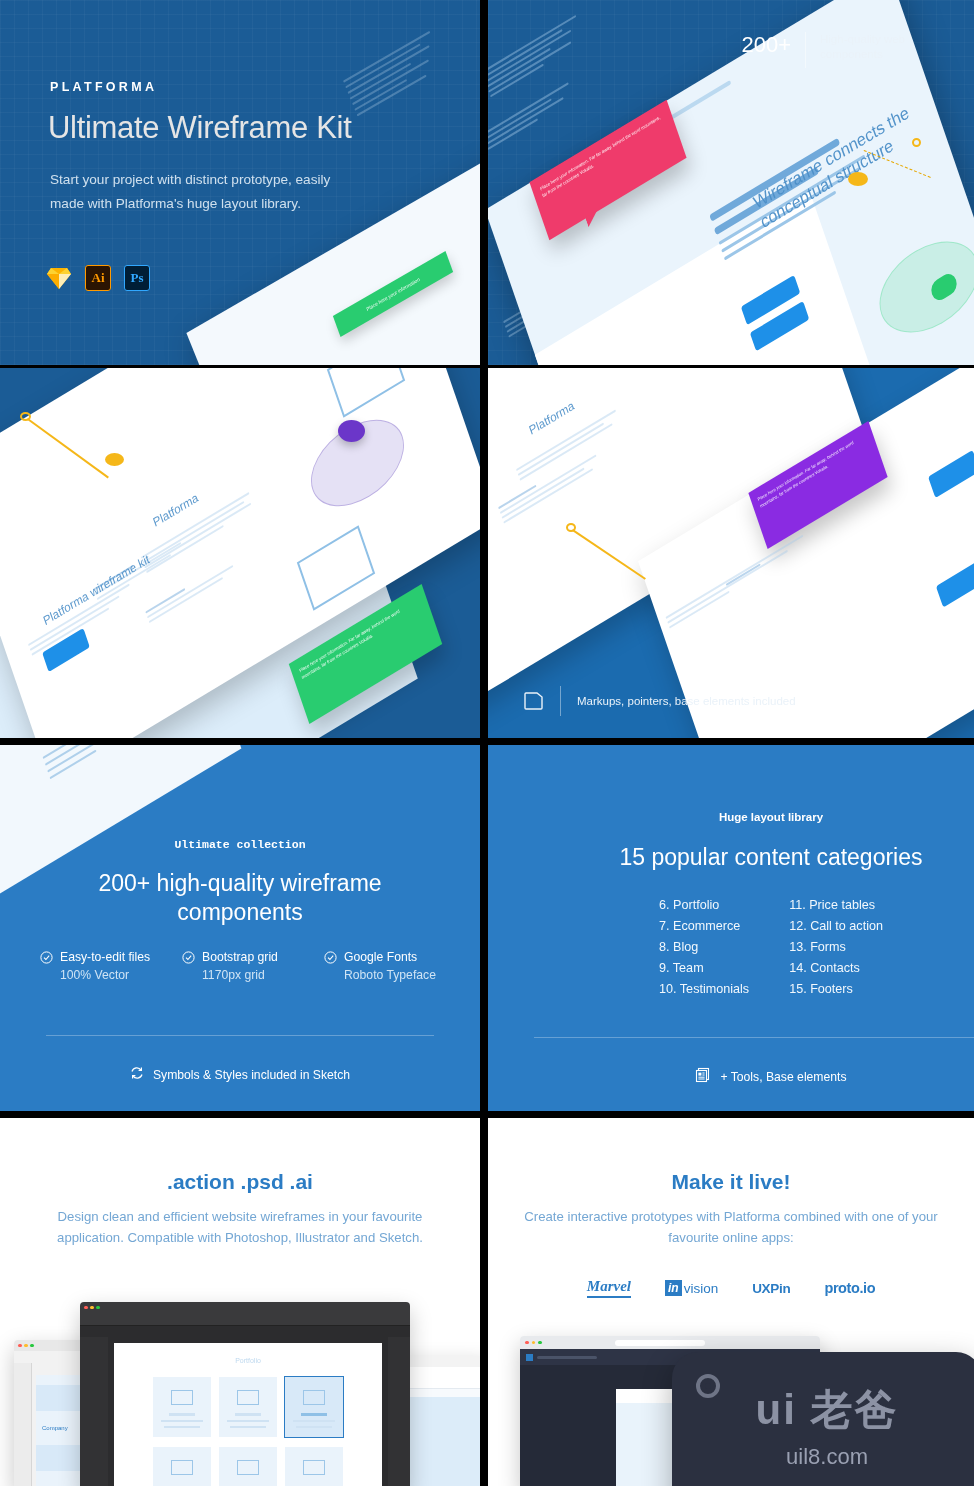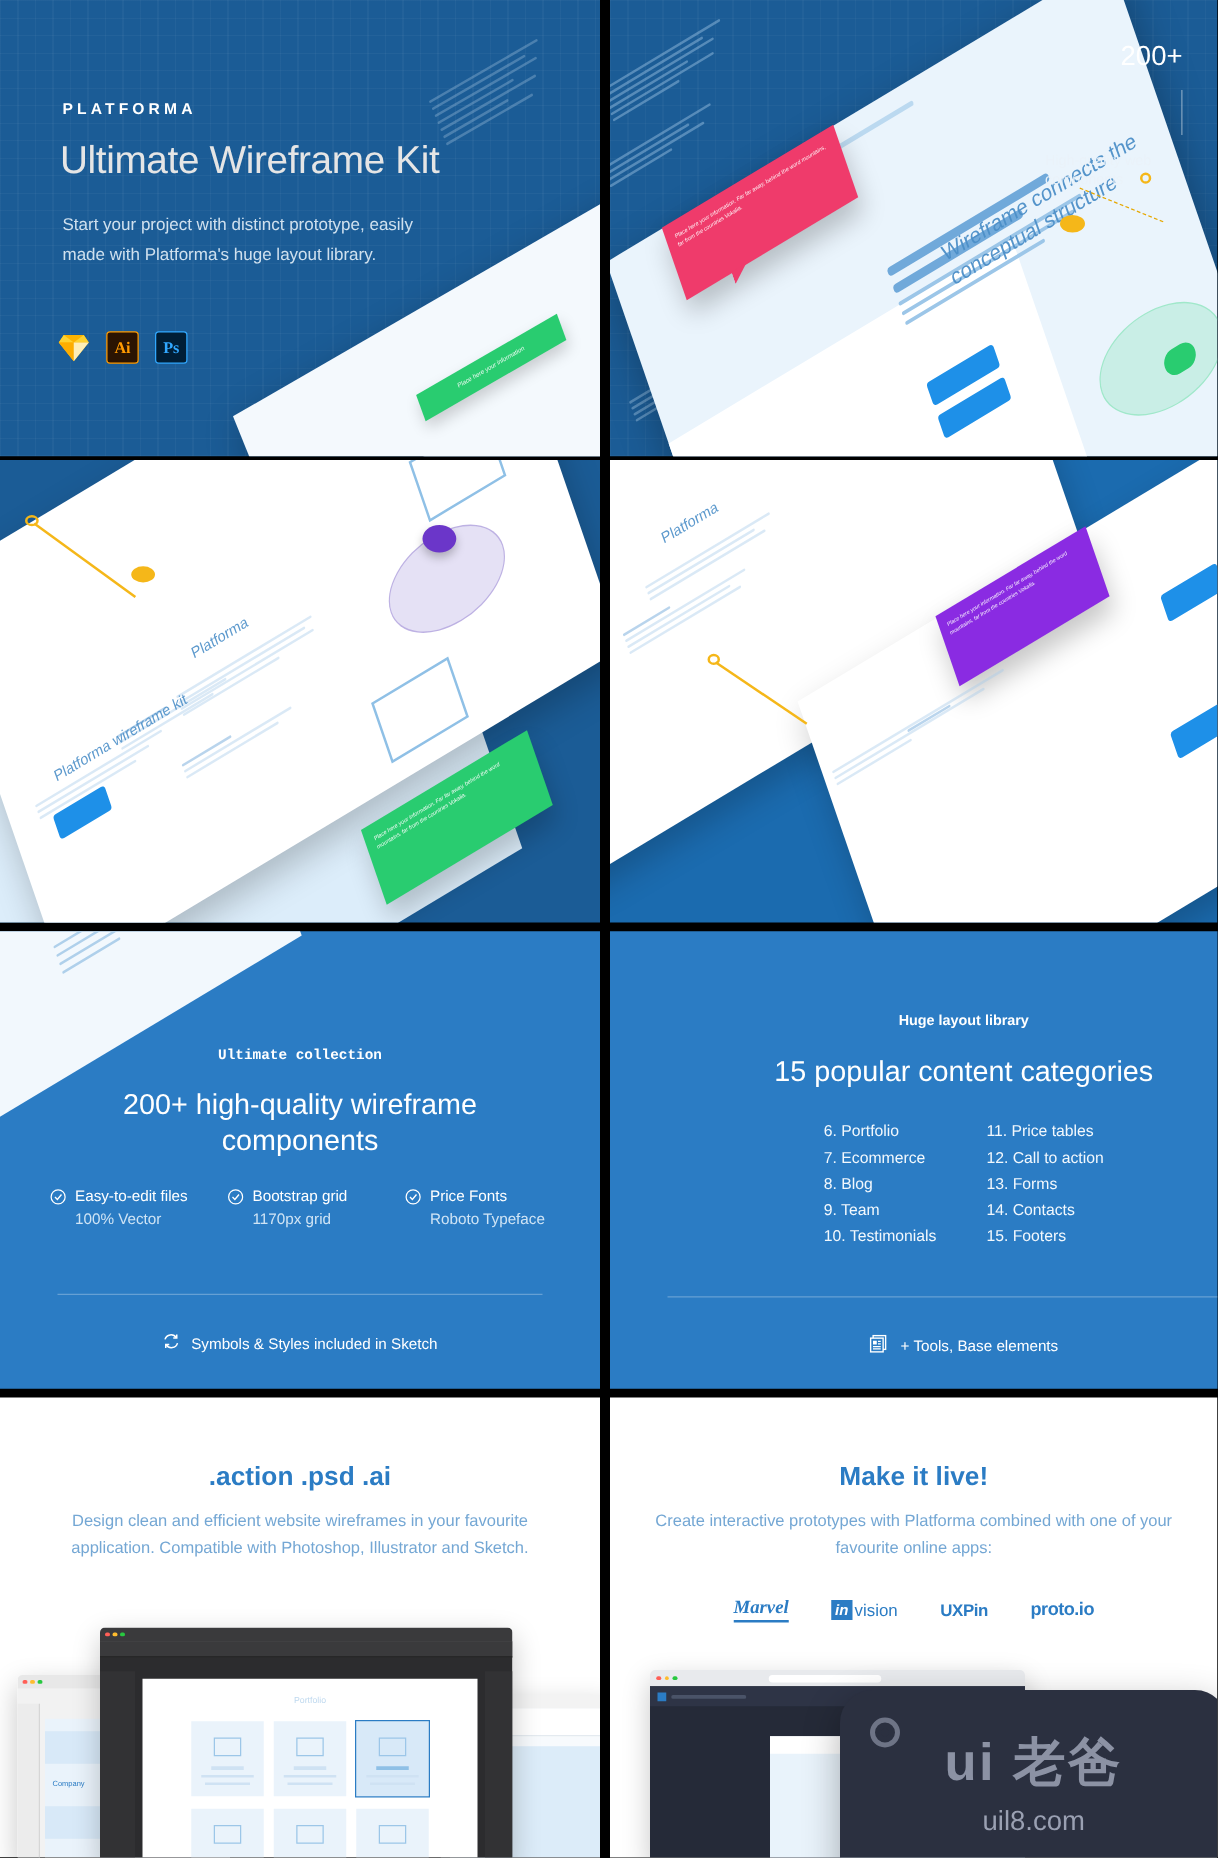--- a/index.html
+++ b/index.html
@@ -73,21 +73,21 @@
   .fl{ height:2px; background:#B9D4EA; margin-bottom:4px; border-radius:1px;}
 
   
   #p-200 { left:488px; top:0; width:486px; height:365px; background:#1B5C96; }
   #p-200 .grid-tex{
     position:absolute; inset:0;
     background-image:
       repeating-linear-gradient(0deg, rgba(255,255,255,.03) 0 1px, transparent 1px 14px),
       repeating-linear-gradient(90deg, rgba(255,255,255,.03) 0 1px, transparent 1px 14px);
   }
-  #p-200 .stat{ position:absolute; right:28px; top:32px; display:flex; align-items:flex-end; gap:14px;flex-direction:column;}
+  #p-200 .stat{ position:absolute; right:44px; top:32px; display:flex; align-items:flex-start; gap:14px;}
   #p-200 .stat .num{ color:#fff; font-size:22px; font-weight:300; }
   #p-200 .stat .bar{ width:1px; height:36px; background:rgba(255,255,255,.45); }
   #p-200 .stat .lbl{ color:#EAF2F9; font-size:11.5px; line-height:15px; width:110px; }
 
   
   #p-200 .bigsheet{
     position:absolute; left:30px; top:82px; width:470px; height:400px;
     background:#EAF4FC; transform:rotate(-31deg) skewX(-12deg);
     box-shadow:0 14px 34px rgba(0,0,0,.3);
   }
@@ -492,20 +492,29 @@
 
     <div class="ycirc"></div>
     <div class="yline"></div>
 
     <div class="sidelines" style="left:168px; top:205px; width:170px;">
       <div class="l" style="width:160px"></div>
         <div class="l" style="width:140px"></div>
       <div class="l" style="width:70px"></div>
     </div>
 
+    <div class="footbar">
+      <span>
+        <svg width="20" height="22" viewBox="0 0 20 22">
+          <path d="M2 5 h11 l5 4 v11 a1 1 0 0 1 -1 1 h-15 a1 1 0 0 1 -1 -1 v-14 a1 1 0 0 1 1 -1 z" fill="none" stroke="#EAF2F9" stroke-width="1.4"></path>
+        </svg>
+      </span>
+      <span class="div"></span>
+      <span class="lbl">Markups, pointers, base elements included</span>
+    </div>
   </div>
 
   <div class="panel" id="p-coll">
     <div class="corner">
       <div class="lines">
         <div class="l" style="width:86px"></div>
           <div class="l" style="width:72px"></div>
         <div class="l" style="width:80px"></div>
           <div class="l" style="width:54px"></div>
       </div>
@@ -541,21 +550,21 @@
         <div class="sub">1170px grid</div>
       </div>
       <div class="feat">
         <div class="top">
           <span class="chk">
             <svg width="13" height="13" viewBox="0 0 13 13">
                 <circle cx="6.5" cy="6.5" r="5.6" fill="none" stroke="#fff" stroke-width="1"></circle>
                 <path d="M4 6.6 L5.9 8.5 L9.2 4.6" fill="none" stroke="#fff" stroke-width="1.1"></path>
               </svg>
           </span>
-          <span>Price Fonts</span>
+          <span>Google Fonts</span>
         </div>
         <div class="sub">Roboto Typeface</div>
       </div>
     </div>
 
     <div class="hr" style="position:absolute; left:46px; right:46px; top:290px;"></div>
 
     <div class="foot-note" style="position:absolute; left:0; right:0; top:321px;">
       <span>
         <svg width="14" height="14" viewBox="0 0 14 14">

